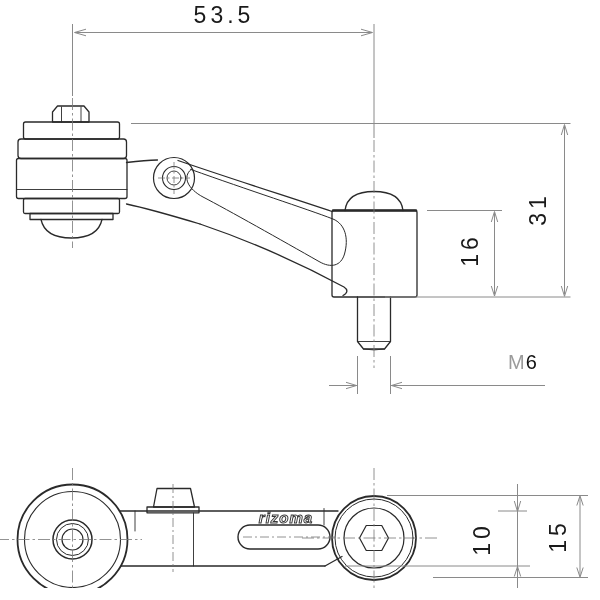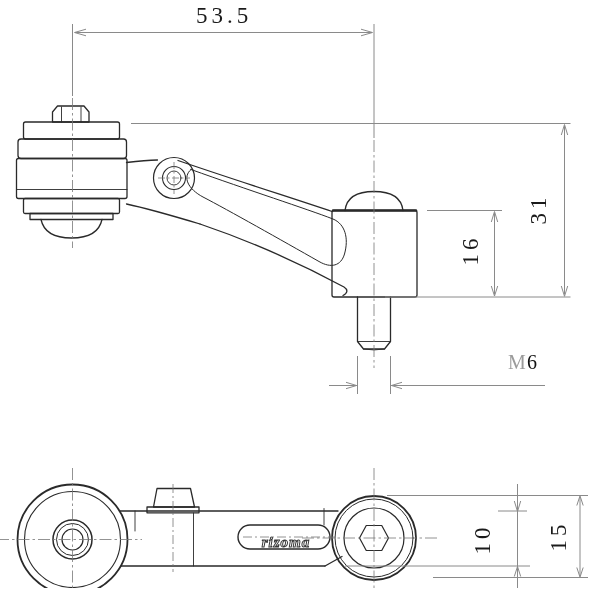--- a/index.html
+++ b/index.html
@@ -1,28 +1,28 @@
 <!DOCTYPE html>
 <html><head>
 <meta charset="utf-8">
 <style>
   html,body{margin:0;padding:0;background:#ffffff;}
   #canvas{position:relative;width:600px;height:588px;background:#ffffff;overflow:hidden;
-          font-family:Liberation Serif, serif;}
+          font-family:Liberation Sans, sans-serif;}
   svg{position:absolute;left:0;top:0;}
   .dimtext{position:absolute;color:#1a1a1a;font-size:23px;letter-spacing:4px;white-space:nowrap;
            transform:translate(-50%,-50%);line-height:1;}
   .dimtext.vert{transform:translate(-50%,-50%) rotate(-90deg);}
   .m6text{position:absolute;font-size:20px;letter-spacing:1px;white-space:nowrap;
           transform:translate(-50%,-50%);line-height:1;}
   .m6text .pfx{color:#9b9b9b;}
   .m6text .sz{color:#111111;}
   .logo{position:absolute;font-size:15px;font-style:italic;font-weight:bold;letter-spacing:1px;
         transform:translate(-50%,-50%);color:#555;-webkit-text-stroke:1px #3a3a3a;
-        -webkit-text-fill-color:transparent;line-height:1;margin-top:25px;}
+        -webkit-text-fill-color:transparent;line-height:1;}
 </style>
 </head>
 <body>
 
 <div id="canvas">
 
 <svg width="600" height="600" viewBox="0 0 600 600">
 
   <g fill="none" stroke="#2a2a2a" stroke-width="1.3" stroke-linecap="round" stroke-linejoin="round">
 

